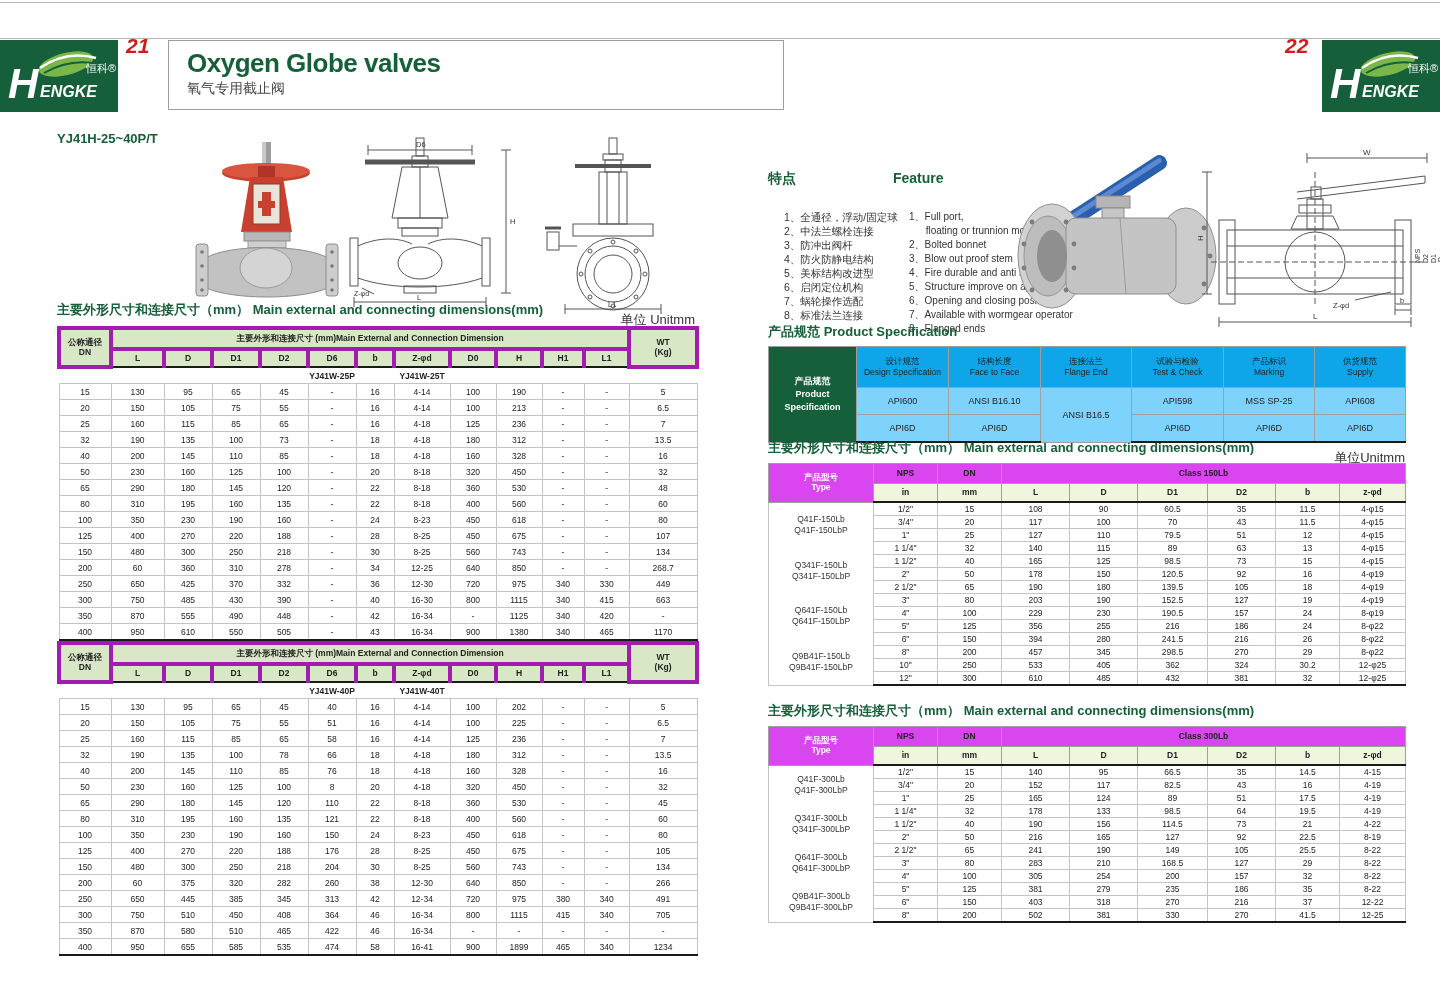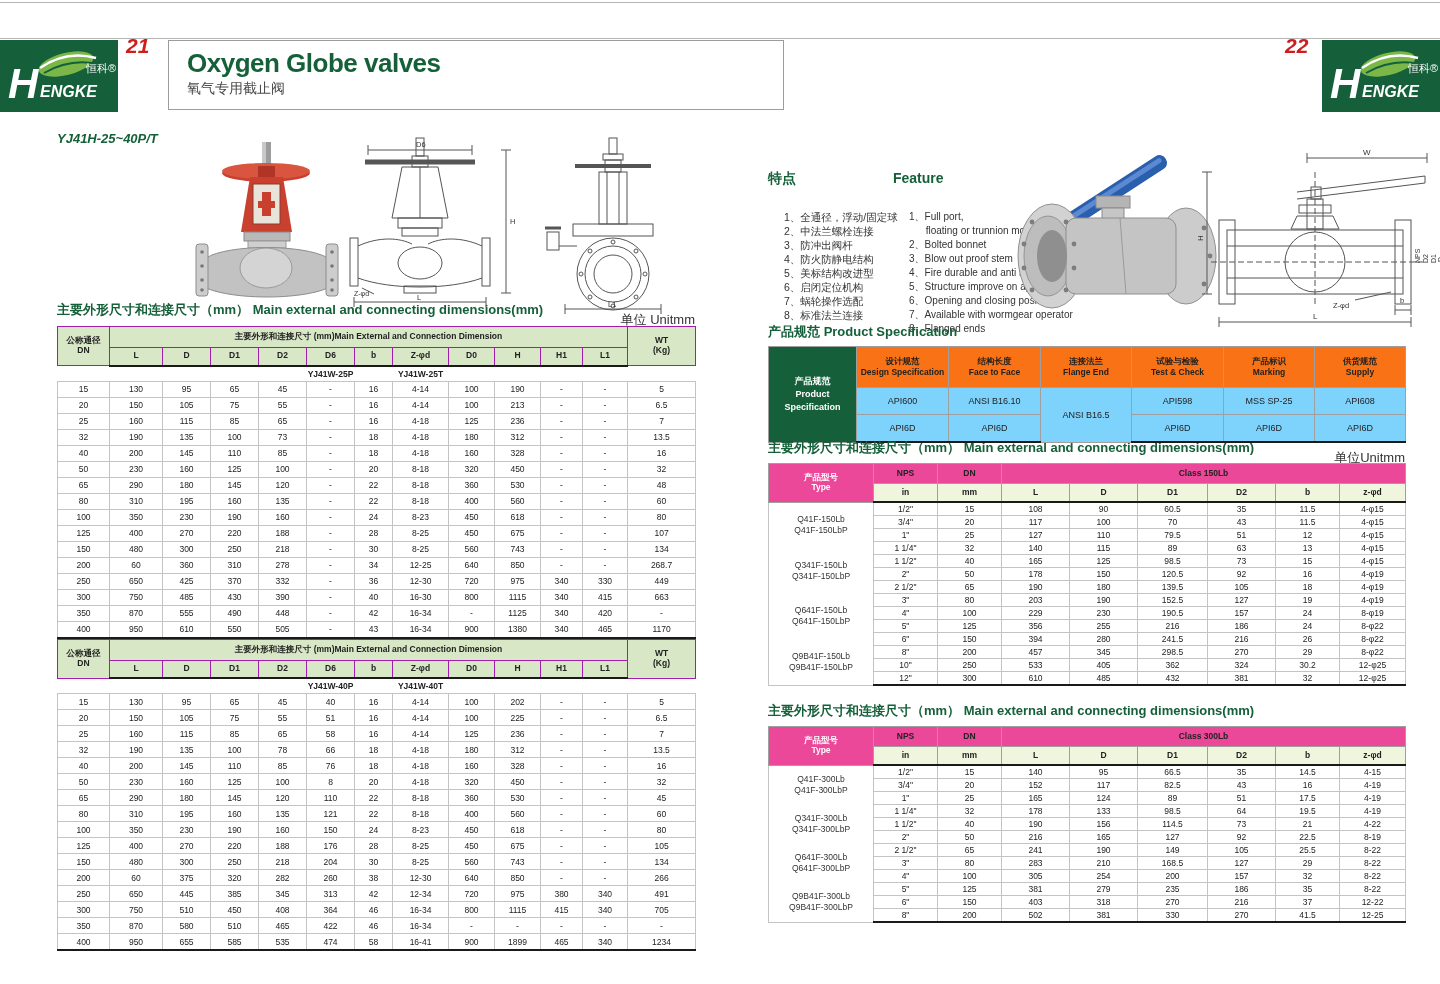--- a/index.html
+++ b/index.html
@@ -5,57 +5,57 @@
   html,body{margin:0;padding:0;background:#e8e8e8;}
   #page{position:relative;width:1440px;height:984px;background:#fff;overflow:hidden;
         font-family:"Liberation Sans","DejaVu Sans",sans-serif;color:#222;}
   .hairline{position:absolute;left:0;width:1440px;height:1px;background:#b5b5b5;}
   .logo-box{position:absolute;top:40px;width:118px;height:72px;background:#15603a;}
   .pageno{position:absolute;top:34px;font-size:21px;font-weight:bold;color:#cf1d1d;font-style:italic;}
   .title-box{position:absolute;top:40px;height:70px;background:#fff;border:1px solid #9c9c9c;
              box-sizing:border-box;padding:7px 0 0 18px;}
   .title-box h1{margin:0;font-size:26px;line-height:30px;font-weight:bold;color:#156039;letter-spacing:-0.5px;}
   .title-box .sub{font-size:14px;color:#4a4a4a;margin-top:2px;}
-  .model-label{position:absolute;left:57px;top:131px;font-size:13px;font-weight:bold;font-style:italic;color:#156039;text-align:right;}
+  .model-label{position:absolute;left:57px;top:131px;font-size:13px;font-weight:bold;color:#156039;text-align:right;}
   .sec-title{position:absolute;font-size:13px;font-weight:bold;color:#156039;white-space:nowrap;}
   .unit{position:absolute;font-size:13px;color:#333;text-align:right;}
   .pre{white-space:pre-line;}
   .prew{white-space:pre-wrap;}
 
   
   table{border-collapse:collapse;table-layout:fixed;font-size:8.5px;color:#222;}
   th,td{padding:0;text-align:center;overflow:hidden;}
   
   .t-left{width:638px;}
-  .t-left th{background:#d8e7c5;border:1px solid #a21caf;font-weight:bold;line-height:1.15;}
+  .t-left th{background:#d8e7c5;border:4px solid #a21caf;font-weight:bold;line-height:1.15;}
   .t-left thead tr.h1{height:21px;}
   .t-left thead tr.h2{height:18px;}
   .t-left thead tr.h2 th{border-bottom:2px solid #1a1a1a;}
   .t-left th.dn,.t-left th.wt{font-size:8.5px;}
   .t-left tbody td{border:1px solid #c4c4c4;height:15px;}
   .t-left tbody tr.mrow td{border-left:none;border-right:none;border-top:none;background:#fff;
                            font-weight:bold;white-space:nowrap;height:14px;}
   .t-left tbody tr:last-child td{border-bottom:2px solid #1a1a1a;}
 
   
   .t-right{width:637px;}
   .t-right th{border:1px solid #9f9f9f;font-weight:bold;line-height:1.15;}
-  .t-right thead tr.h1 th{background:#ec4899;height:19px;}
+  .t-right thead tr.h1 th{background:#d946ef;height:19px;}
   .t-right thead tr.h2 th{background:#f0f5dd;height:17px;border-bottom:2px solid #1a1a1a;}
   .t-right th.typecol{background:#15603a;color:#fff;font-weight:bold;}
   .t-right tbody td{border:1px solid #c4c4c4;height:12px;font-size:8.5px;}
   .t-right tbody tr:last-child td{border-bottom:2px solid #1a1a1a;}
   .typecell{position:relative;background:#fff;}
   .typewrap{position:absolute;left:0;top:0;right:0;bottom:0;display:flex;flex-direction:column;
             justify-content:space-around;}
   .typegroup{white-space:pre-line;text-align:center;font-size:8.5px;color:#333;line-height:1.3;}
 
   
   .t-spec{width:637px;}
-  .t-spec th{background:#f97316;border:1px solid #9f9f9f;font-weight:bold;height:40px;line-height:1.3;}
+  .t-spec th{background:#0ea5e9;border:1px solid #9f9f9f;font-weight:normal;height:40px;line-height:1.3;}
   .t-spec td{border:1px solid #9f9f9f;height:26px;background:#7dd3fc;font-size:9px;}
   .t-spec td.dark{background:#15603a;color:#fff;font-weight:bold;line-height:1.4;}
   .t-spec tr:last-child td{border-bottom:2px solid #1a1a1a;}
 
   
   .feat-h{position:absolute;font-size:14px;font-weight:bold;color:#156039;}
   ul.feat{position:absolute;list-style:none;margin:16px;padding:0;}
   ul.feat li{font-size:10px;color:#333;line-height:14px;}
   ul.feat.zh li{font-size:10.5px;}
 

